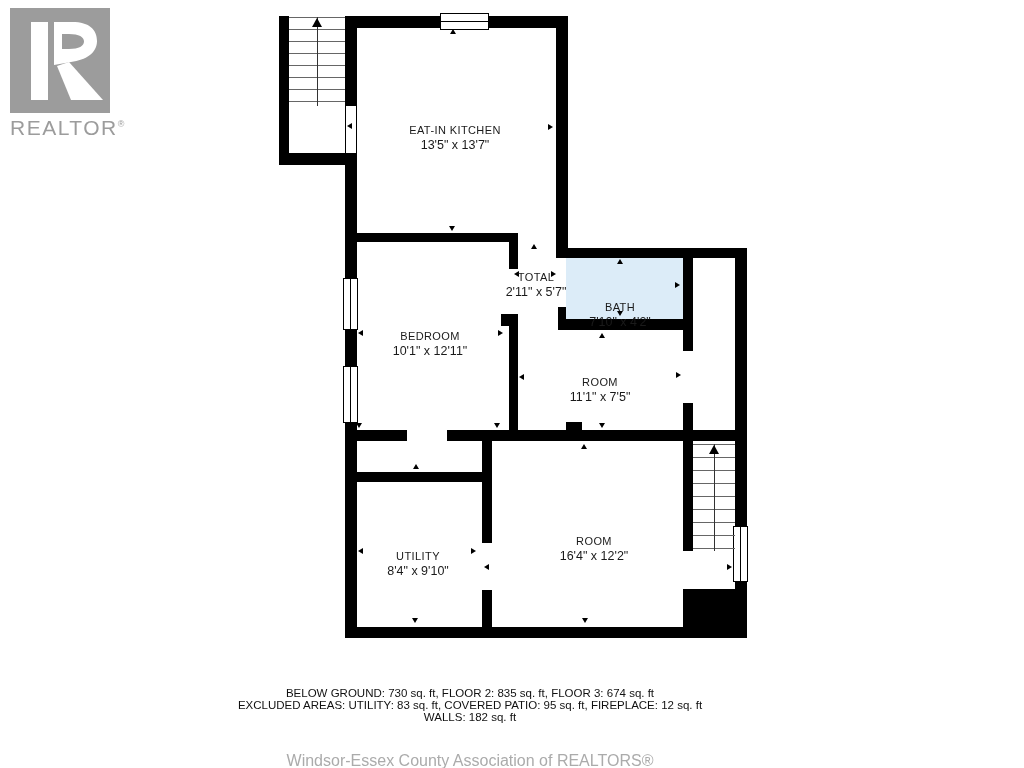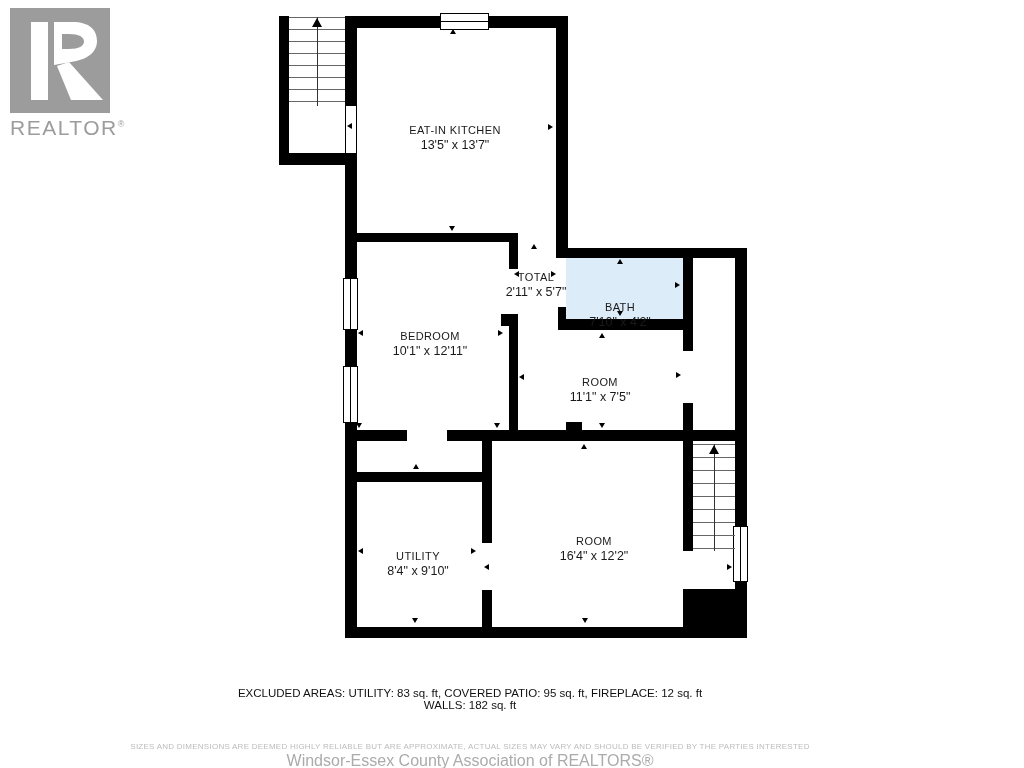--- a/index.html
+++ b/index.html
@@ -157,19 +157,19 @@
       <div class="room-name">UTILITY</div>
       <div class="room-dims">8'4" x 9'10"</div>
     </div>
     <div class="room-label" style="left:594px;top:534px;">
       <div class="room-name">ROOM</div>
       <div class="room-dims">16'4" x 12'2"</div>
     </div>
   </div>
 
   <div id="summary">
+    <div class="line">BELOW GROUND: 730 sq. ft, FLOOR 2: 835 sq. ft, FLOOR 3: 674 sq. ft</div>
     <div class="line">EXCLUDED AREAS: UTILITY: 83 sq. ft, COVERED PATIO: 95 sq. ft, FIREPLACE: 12 sq. ft</div>
     <div class="line">WALLS: 182 sq. ft</div>
   </div>
-  <div id="disclaimer">SIZES AND DIMENSIONS ARE DEEMED HIGHLY RELIABLE BUT ARE APPROXIMATE, ACTUAL SIZES MAY VARY AND SHOULD BE VERIFIED BY THE PARTIES INTERESTED</div>
   <div id="association">Windsor-Essex County Association of REALTORS®</div>
 
 </div>
 
 </body></html>

